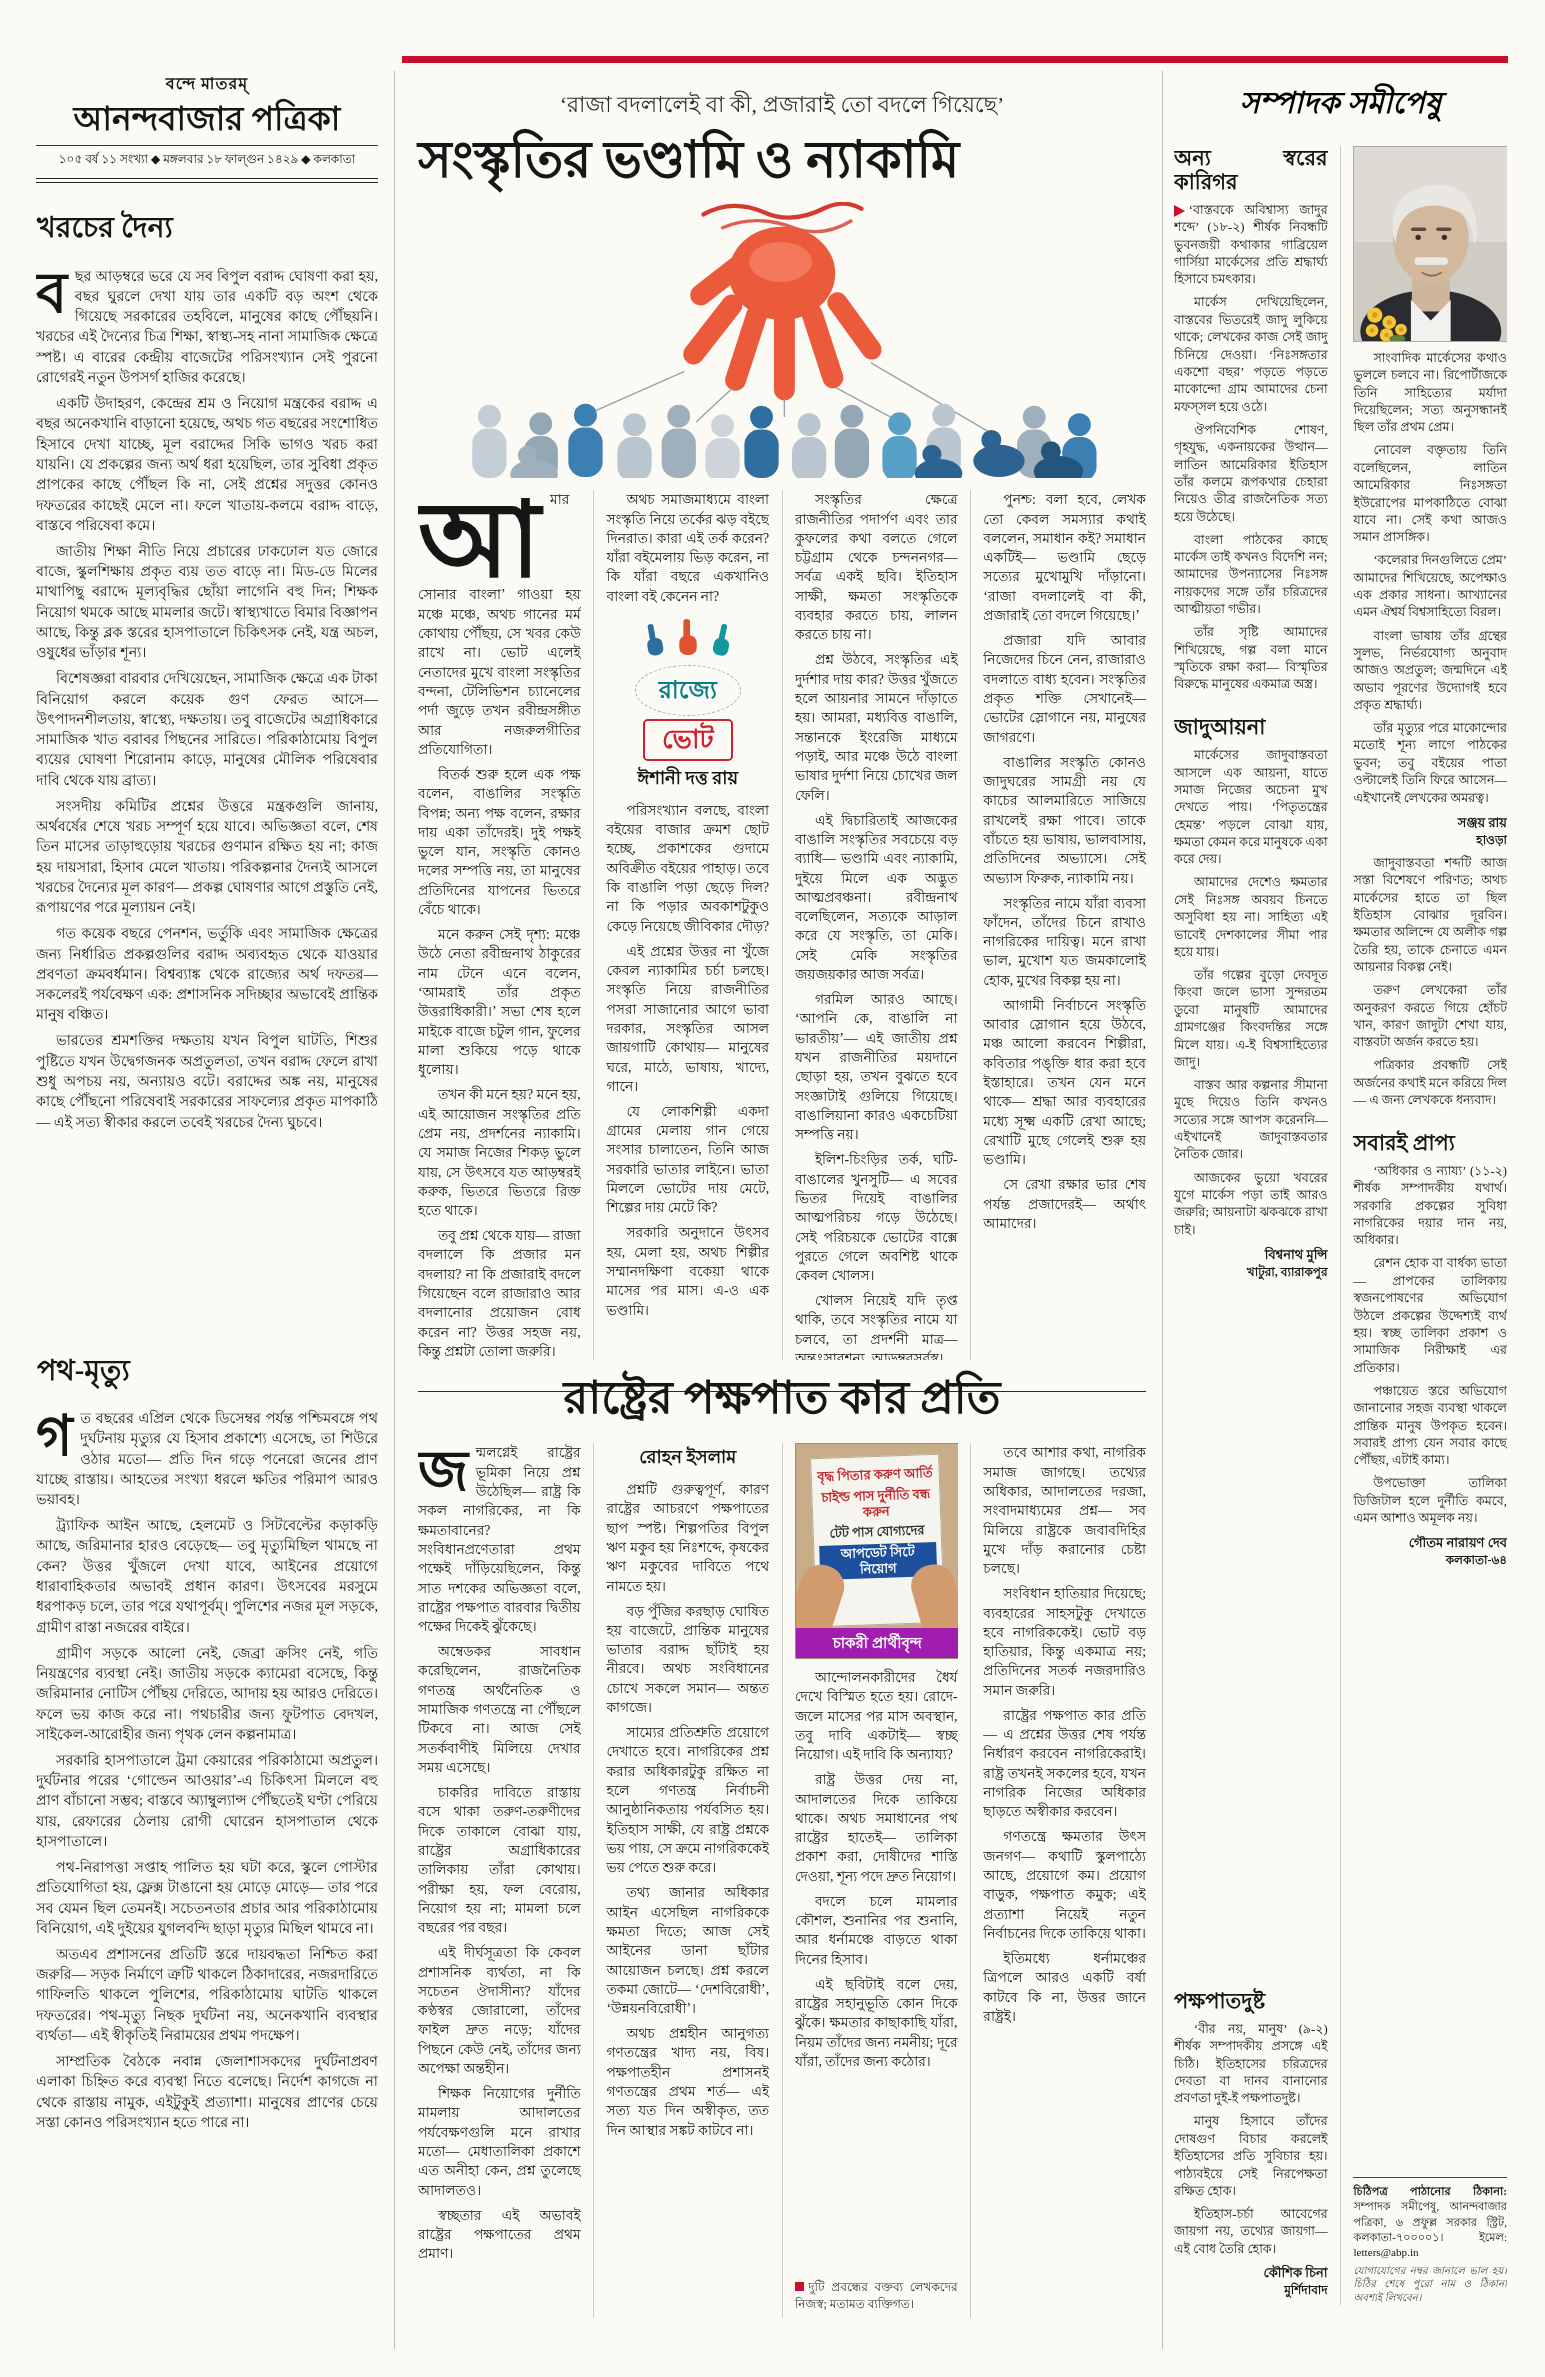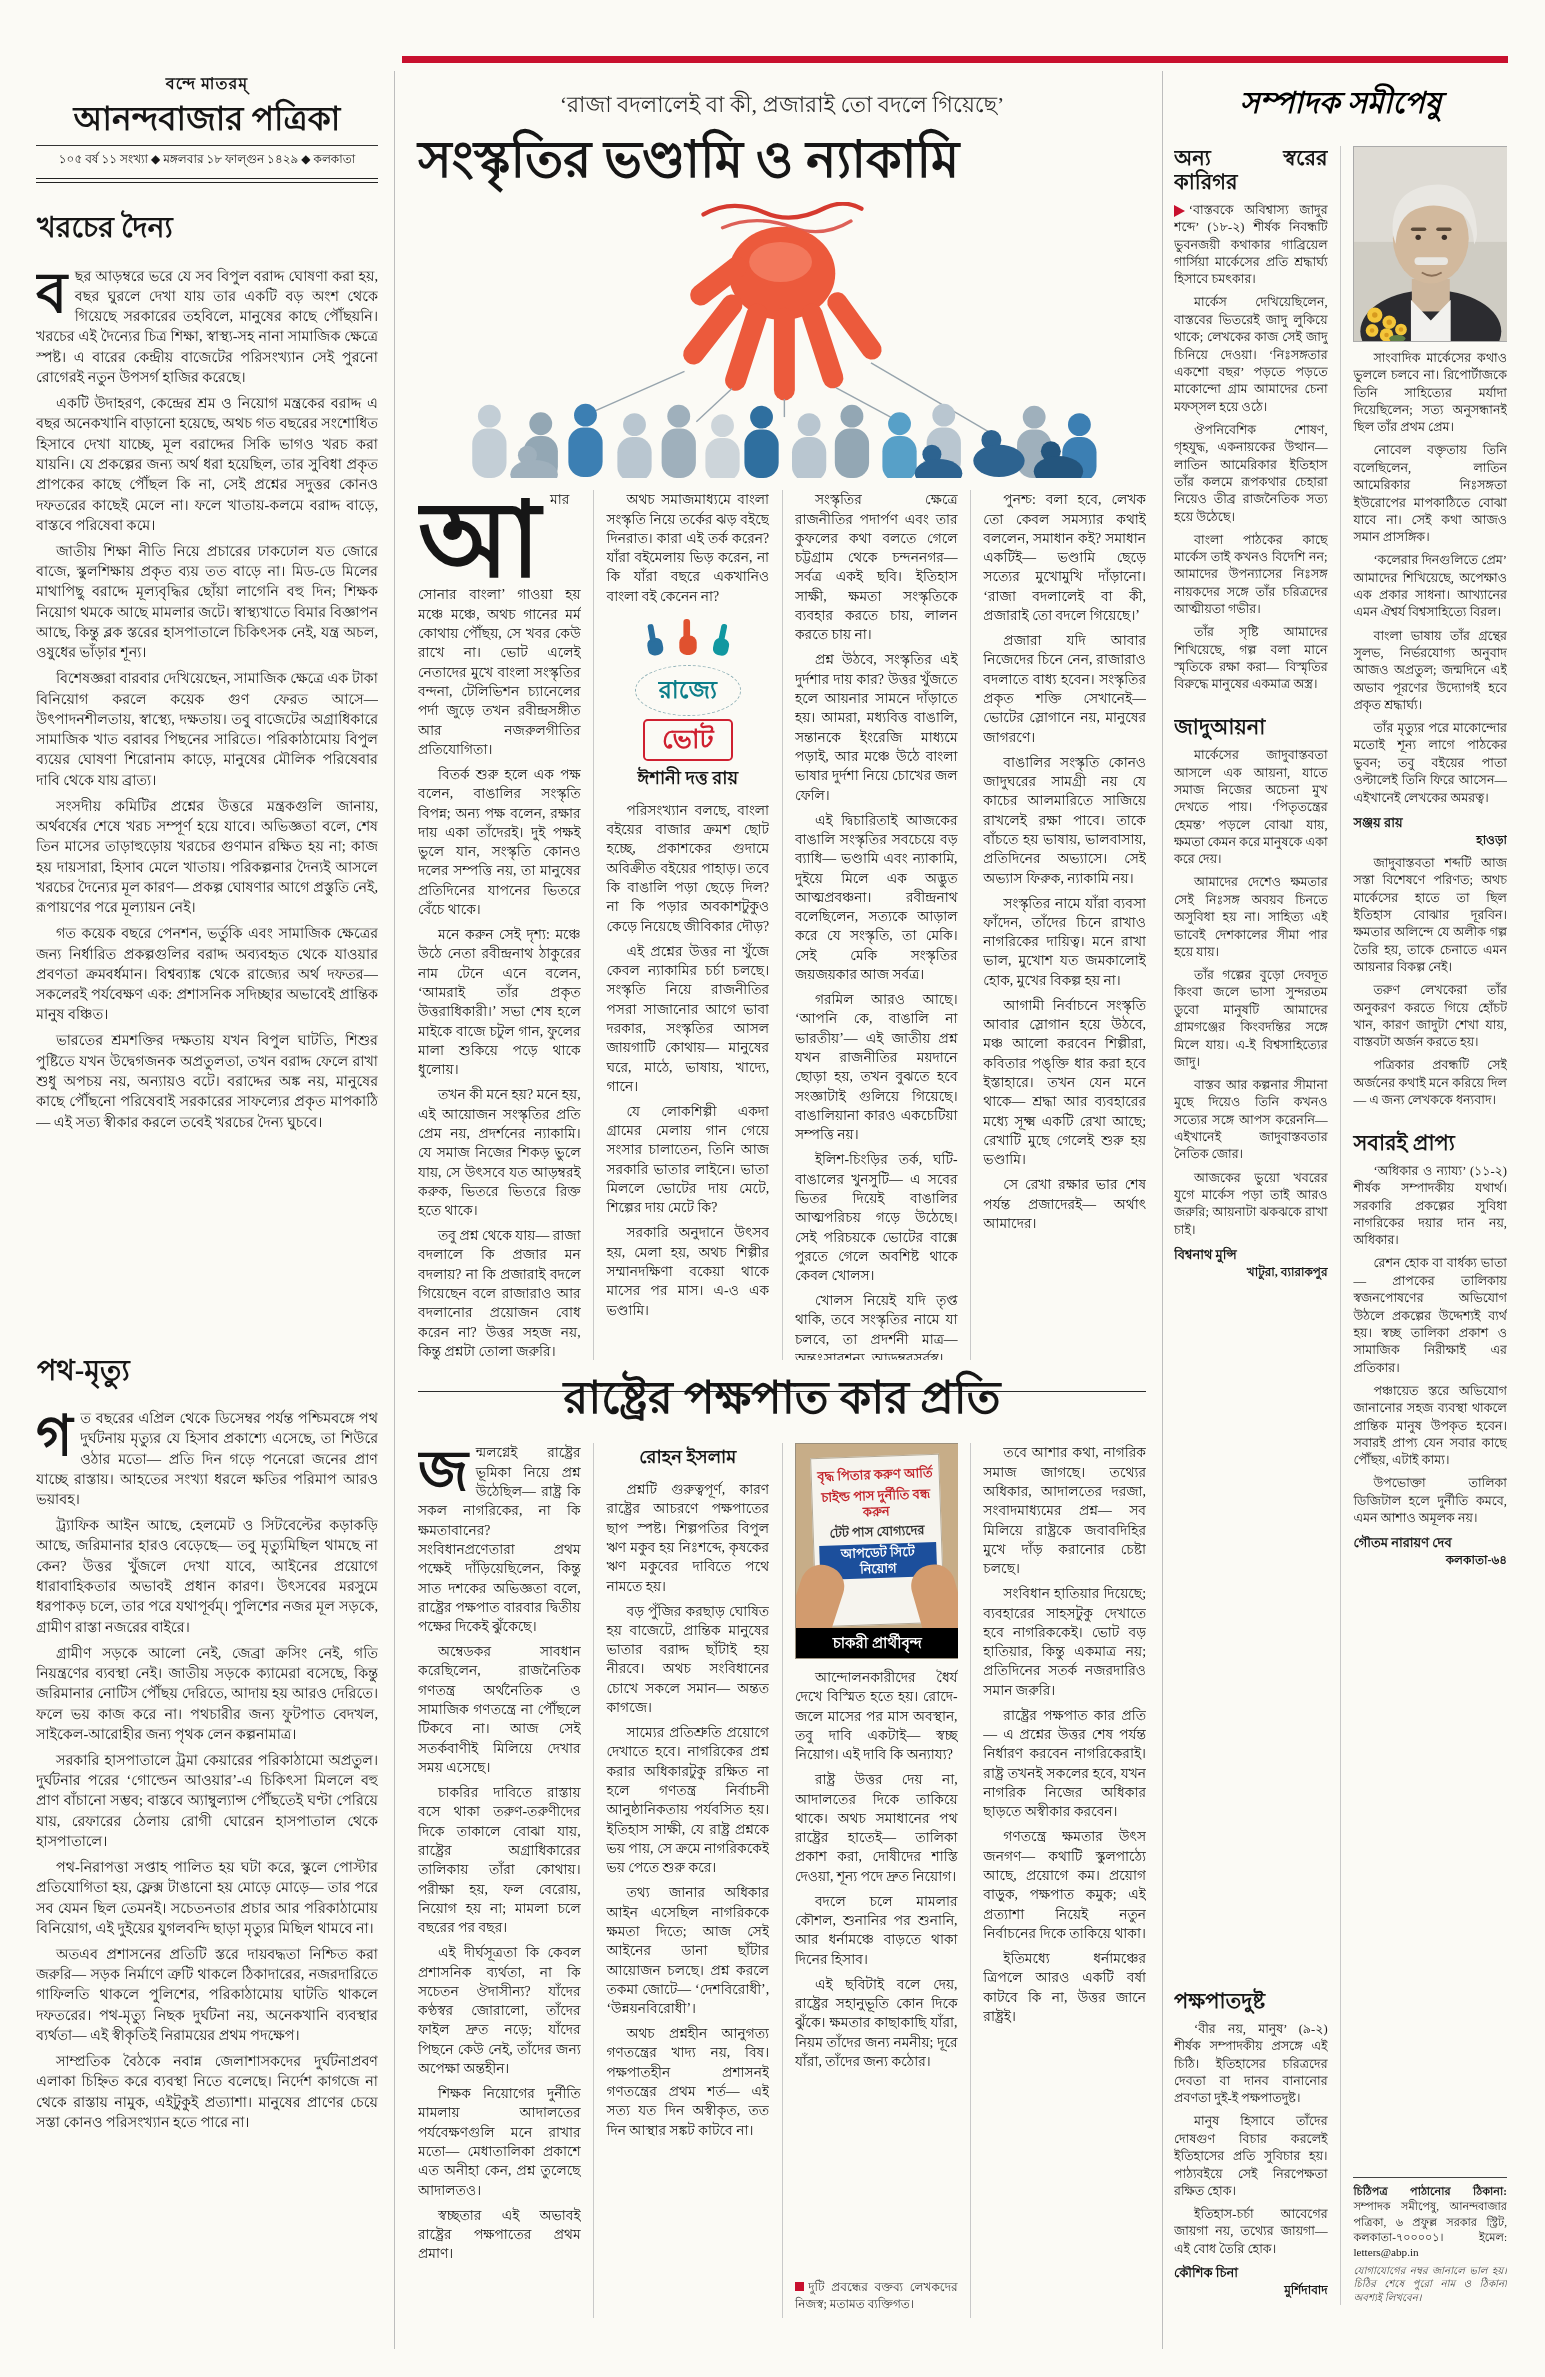--- a/index.html
+++ b/index.html
@@ -51,36 +51,36 @@
   .protest-photo{position:relative;width:100%;height:214px;background:#c7ad88;overflow:hidden;
                  border:0.5px solid #9a8f7d;margin-bottom:8.6px;flex:none;}
   .pp-arm{position:absolute;width:44px;height:128px;background:#d29b6e;border-radius:21px;bottom:-33px;}
   .pp-arm.left{left:-8.6px;transform:rotate(18deg);}
   .pp-arm.right{right:-8.6px;transform:rotate(-16deg);}
   .pp-poster{position:absolute;left:17px;right:17px;top:11.4px;bottom:34px;background:#f6f4ee;
              transform:rotate(-2deg);padding:6.7px 4.8px;text-align:center;border:0.5px solid #b5ab98;}
   .pp-line{font-weight:bold;margin:3.8px 0;font-size:13px;line-height:1.25;}
   .pp-red{color:#c2242b;} .pp-dark{color:#333;}
   .pp-blue{background:#1c4f9c;color:#fff;display:inline-block;padding:1px 6.7px;}
-  .pp-banner{position:absolute;left:0;right:0;bottom:0;background:#000000;color:#fff;font-weight:bold;
+  .pp-banner{position:absolute;left:0;right:0;bottom:0;background:#a21caf;color:#fff;font-weight:bold;
              text-align:center;font-size:15px;padding:4.8px 0;}
   .footnote{margin-top:auto;font-size:12px;color:#333;text-indent:0;padding-top:6.7px;}
   .foot-sq{display:inline-block;width:8.6px;height:8.6px;background:#c8102e;margin-right:4.8px;}
   
   .right-region{position:absolute;left:1174px;top:71px;width:333px;height:2282px;}
   .letters-title{text-align:center;font-size:30px;font-weight:bold;font-style:italic;color:#000000;margin-top:8px;}
   .letters-cols{display:flex;align-items:stretch;height:2159px;margin-top:16px;}
   .lcol{flex:1 1 0;overflow:hidden;font-size:12.6px;line-height:1.38;text-align:justify;
         display:flex;flex-direction:column;}
   .lcol+.lcol{border-left:0.5px solid #c9c9c9;margin-left:12.4px;padding-left:12.4px;}
   .lt-title{font-weight:bold;font-size:21px;margin:0 0 7.6px;text-indent:0;line-height:1.15;}
   .lt-title.mid{margin-top:16px;}
   .arrow{display:inline-block;width:0;height:0;border-left:11.4px solid #c8102e;
          border-top:6.2px solid transparent;border-bottom:6.2px solid transparent;margin-right:3.8px;vertical-align:middle;}
-  .sign{text-align:left;font-weight:bold;font-size:13px;margin:1px 0 0;text-indent:0;}
+  .sign{text-align:right;font-weight:bold;font-size:13px;margin:1px 0 0;text-indent:0;}
   .place{text-align:right;font-weight:bold;font-size:12px;margin:0 0 6.7px;text-indent:0;}
   .pin-bottom{margin-top:auto;}
   .portrait{width:100%;margin-bottom:7.6px;flex:none;border:0.5px solid #aaa;}
   .addr{margin-top:auto;border-top:1px solid #444;padding-top:6.7px;font-size:11.2px;line-height:1.35;}
   .addr-head{font-weight:bold;}
   .addr-note{font-style:italic;color:#444;margin-top:3.8px;font-size:10.2px;}
 </style>
 </head>
 <body>
 

